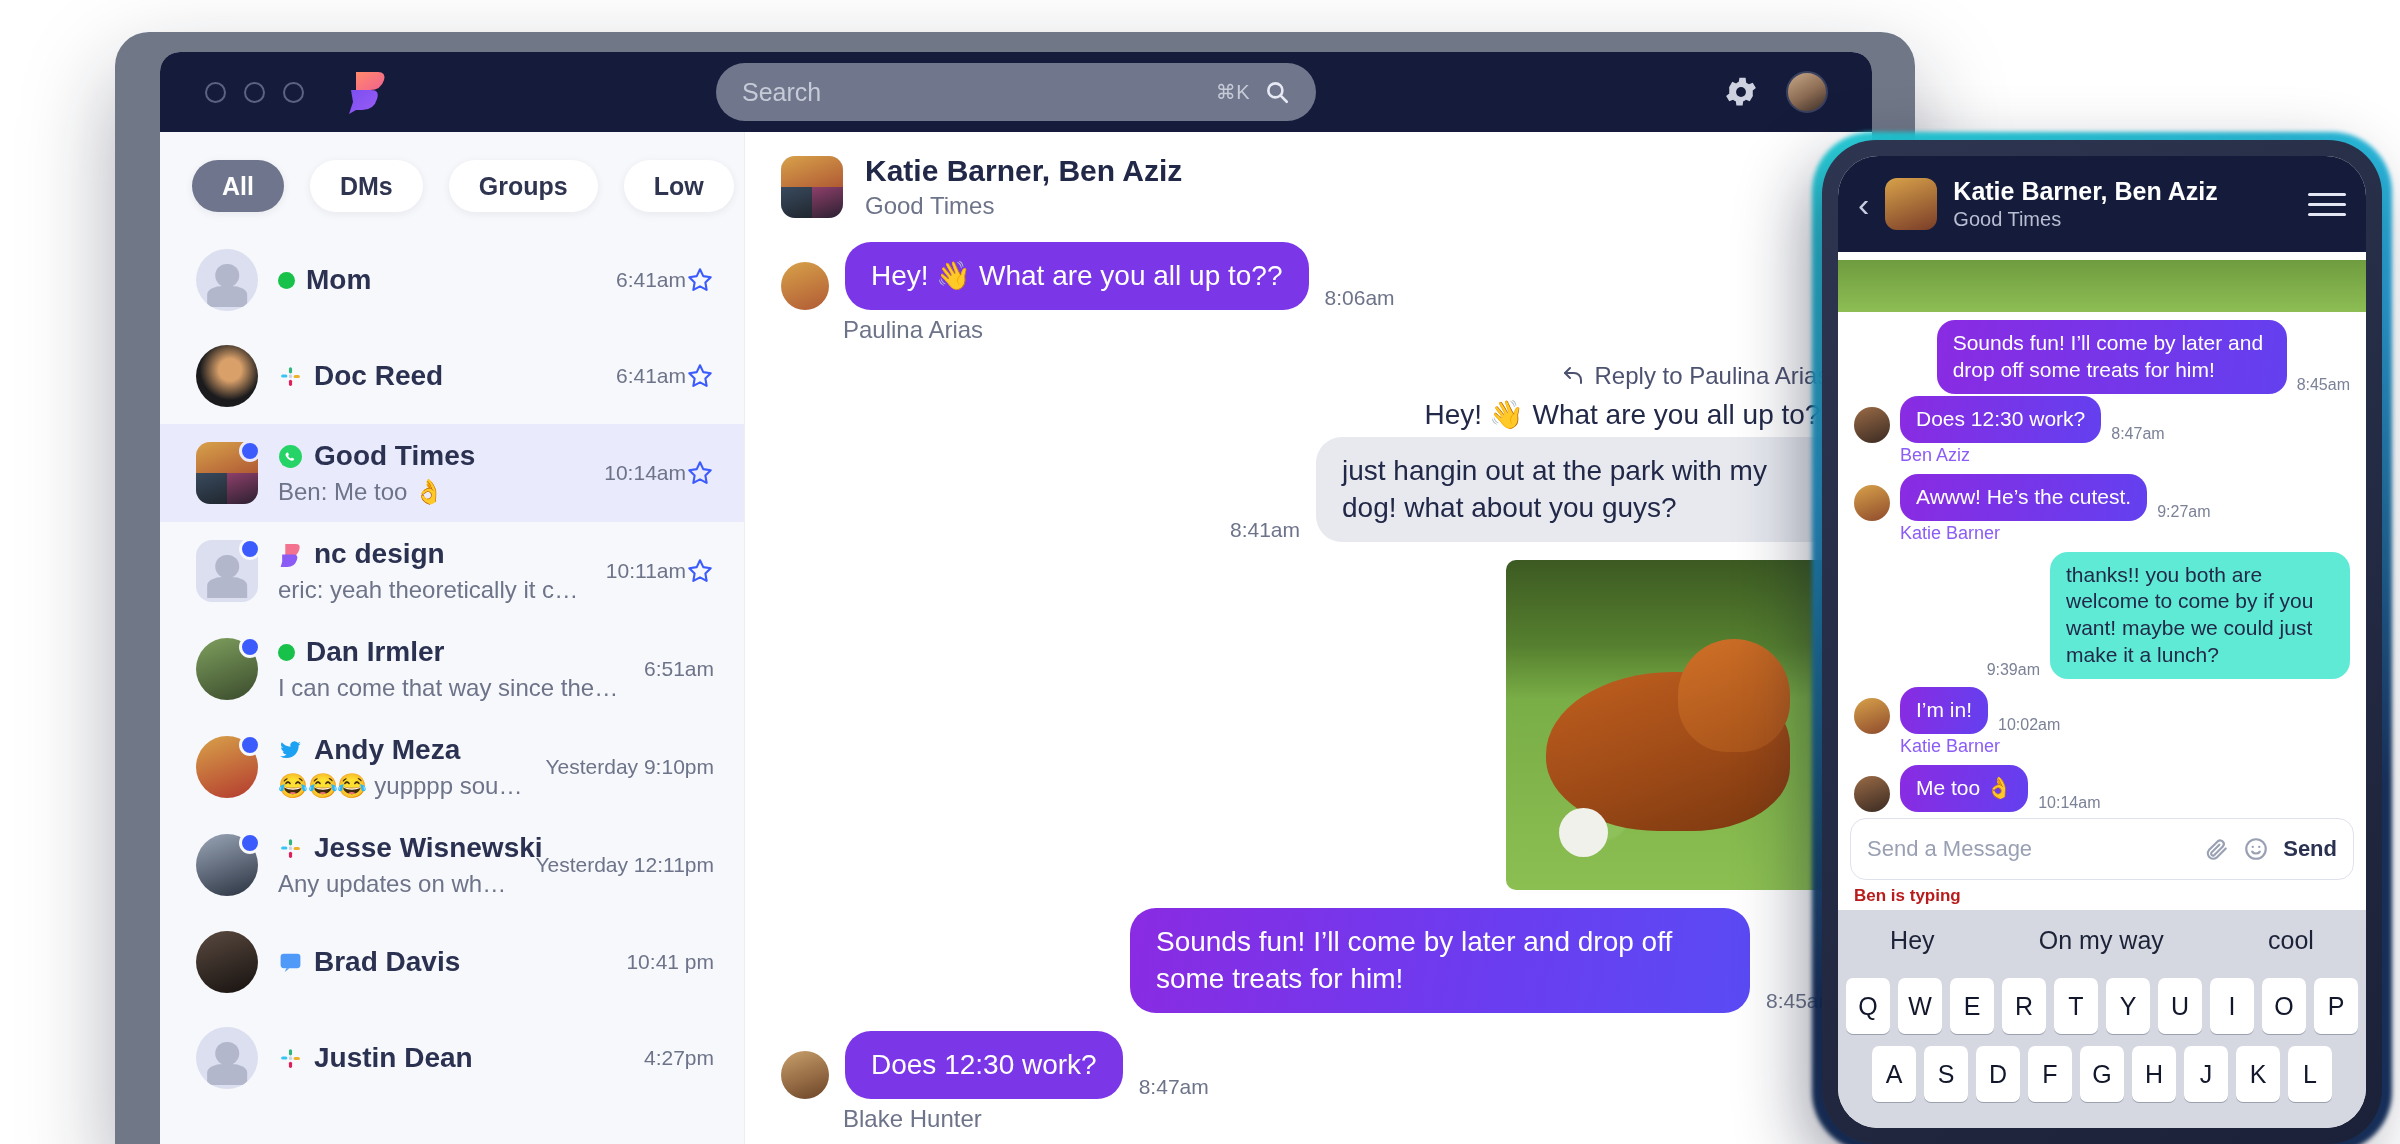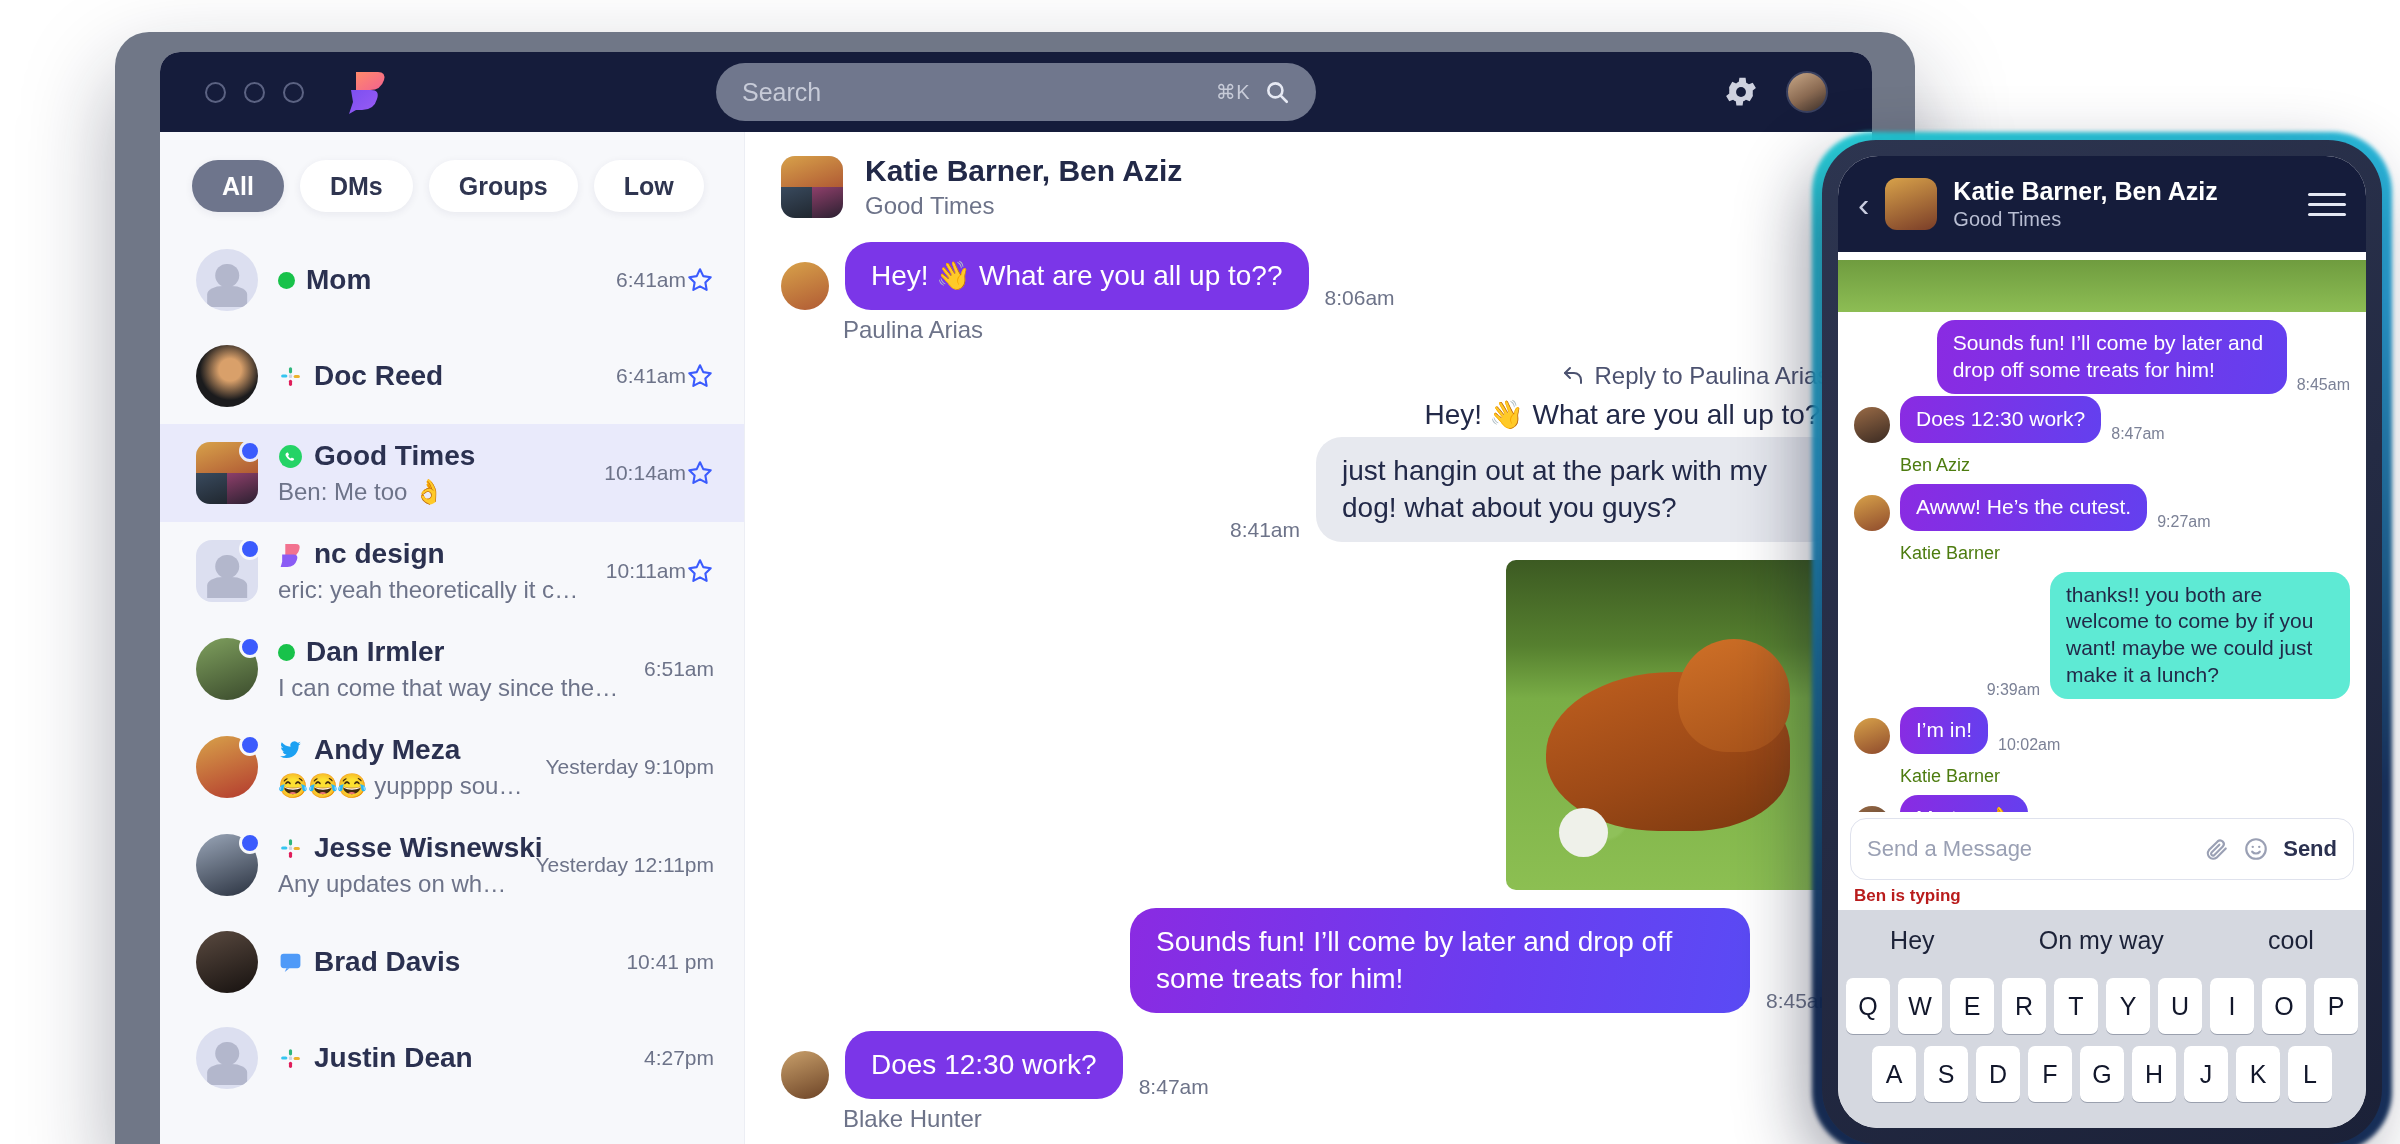--- a/index.html
+++ b/index.html
@@ -58,21 +58,21 @@
 
   
   .body { flex: 1; display: flex; min-height: 0; }
 
   
   .sidebar {
     width: 585px; background: #f7f8fb; flex: 0 0 585px;
     display: flex; flex-direction: column; min-height: 0;
     border-right: 1px solid #eceef4;
   }
-  .filters { display: flex; gap: 16px; padding: 28px 32px 20px 32px; }
+  .filters { display: flex; gap: 26px; padding: 28px 32px 20px 32px; }
   .chip {
     height: 52px; padding: 0 30px; border-radius: 26px;
     background: #ffffff; color: #2f3550;
     font-size: 25px; font-weight: 700;
     display: flex; align-items: center; justify-content: center;
     box-shadow: 0 2px 8px rgba(30,35,70,.07);
   }
   .chip.active { background: #6e758c; color: #ffffff; }
 
   .convlist { flex: 1; overflow: hidden; padding-bottom: 10px; }
@@ -210,21 +210,21 @@
     height: 52px; margin: 0 -16px 8px -16px;
     background: linear-gradient(180deg,#6f9c3f 0%,#8dbd54 100%);
   }
   .p-row { display: flex; align-items: flex-end; gap: 10px; margin-bottom: 2px; }
   .p-row.out { justify-content: flex-end; }
   .p-av-s { width: 36px; height: 36px; border-radius: 50%; overflow: hidden; flex: 0 0 36px; }
   .p-bub { max-width: 350px; border-radius: 18px; padding: 10px 16px; font-size: 21px; line-height: 1.28; }
   .p-bub.out { background: linear-gradient(100deg,#8a2be2,#6340ef); color: #fff; }
   .p-bub.in { background: #5eead4; color: #222948; }
   .p-ts { font-size: 16px; color: #7b8196; white-space: nowrap; }
-  .p-sender { font-size: 18px; color: #4d7c0f; margin: 12px 0 8px 46px; }
+  .p-sender { font-size: 18px; color: #8b5cf6; margin: 2px 0 8px 46px; }
 
   .p-compose {
     flex: 0 0 auto; margin: 6px 12px 0 12px; height: 62px;
     border: 1px solid #dfe2ed; border-radius: 16px;
     display: flex; align-items: center; padding: 0 16px; gap: 14px;
   }
   .p-compose .ph { flex: 1; font-size: 22px; color: #9aa0b4; }
   .p-send { font-size: 22px; font-weight: 700; color: #2b3150; }
   .p-typing { font-size: 17px; color: #b91c1c; font-weight: 700; padding: 6px 0 4px 16px; }
 

